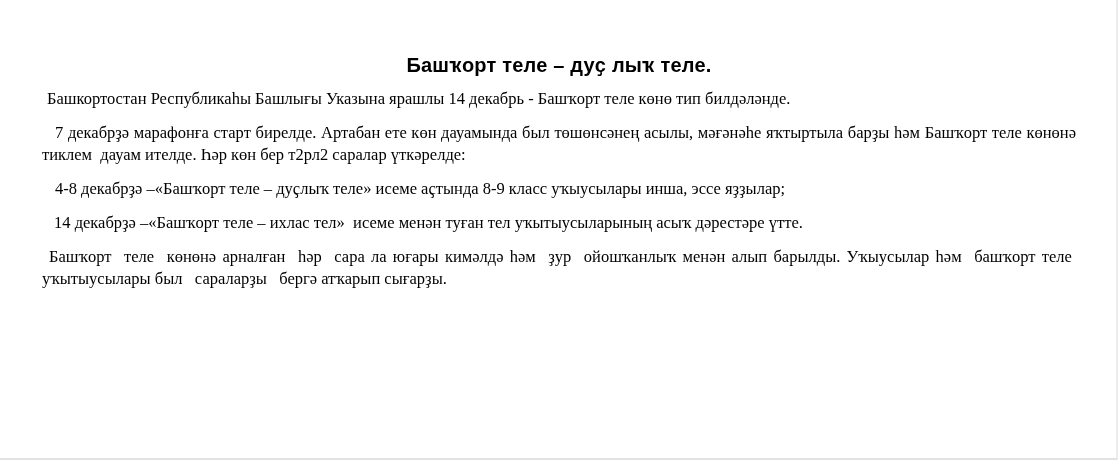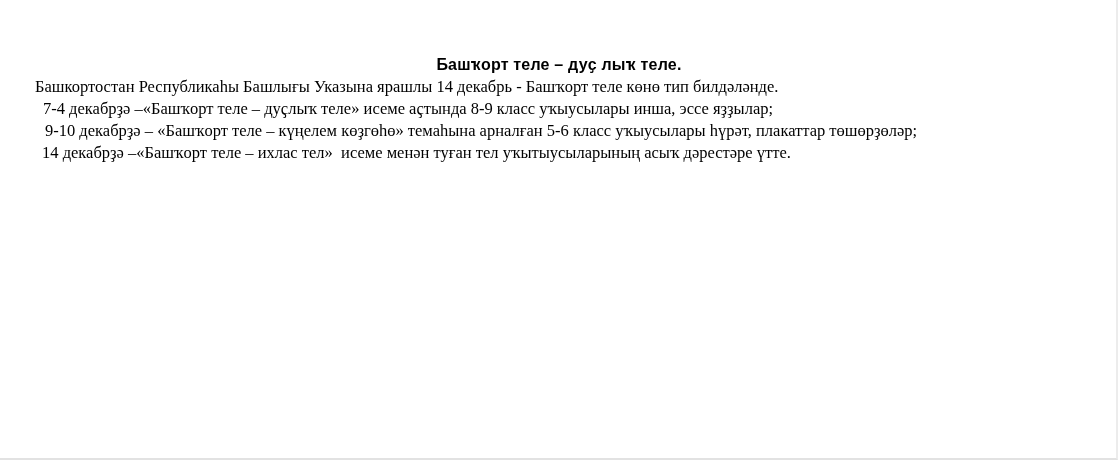--- a/index.html
+++ b/index.html
@@ -17,29 +17,29 @@
     font-family: "Liberation Serif", serif;
     font-size: 16.5px;
     line-height: 22px;
     padding: 54px 28px 0 30px;
     border-right: 2px solid #ececec;
     border-bottom: 2px solid #e2e2e2;
     overflow: hidden;
   }
   .doc-title {
     font-family: "Liberation Sans", sans-serif;
-    font-size: 16px;
+    font-size: 20px;
     font-weight: bold;
     text-align: center;
     margin: 0;
     line-height: 22px;
     letter-spacing: 0.2px;
   }
   p.para {
-    margin: 0;
+    margin: 12px;
     white-space: normal;
   }
   .just { text-align: justify; }
   
   .p0 { margin-left: 32px; text-indent: 5px;  }
   .p1 { margin-left: 34px; text-indent: 13px; }
   .p2 { margin-left: 32px; text-indent: 13px; }
   .p3 { margin-left: 32px; text-indent: 15px; }
   .p4 { margin-left: 32px; text-indent: 10px; }
   .p5 { margin-left: 32px; text-indent: 16px; }
@@ -48,23 +48,24 @@
   .p8 { margin-left: 0;    text-indent: 7px;  }
 </style>
 </head>
 <body>
 
 <div class="page">
   <h1 class="doc-title">Башҡорт теле – дуҫ лыҡ теле.</h1>
 
   <p class="para p0">Башкортостан Республикаһы Башлығы Указына ярашлы 14 декабрь - Башҡорт теле көнө тип билдәләнде.</p>
 
+  <p class="para p1 just">7 декабрҙә марафонға старт бирелде. Артабан ете көн дауамында был төшөнсәнең асылы, мәғәнәһе яҡтыртыла барҙы һәм Башҡорт теле көнөнә тиклем&nbsp; дауам ителде. Һәр көн бер т2рл2 саралар үткәрелде:</p>
 
-  <p class="para p2">7-4 декабрҙә –«Башҡорт теле – дуҫлыҡ теле» исеме аҫтында 8-9 класс уҡыусылары инша, эссе яҙҙылар;</p>
+  <p class="para p2">4-8 декабрҙә –«Башҡорт теле – дуҫлыҡ теле» исеме аҫтында 8-9 класс уҡыусылары инша, эссе яҙҙылар;</p>
 
-  <p class="para p3">9-10 декабрҙә – «Башҡорт теле – күңелем көҙгөһө» темаһына арналған 5-6 класс уҡыусылары һүрәт, плакаттар төшөрҙөләр;</p>
 
 
 
   <p class="para p6">14 декабрҙә –«Башҡорт теле – ихлас тел»&nbsp; исеме менән туған тел уҡытыусыларының асыҡ дәрестәре үтте.</p>
 
 
+  <p class="para p8 just">Башҡорт&nbsp; теле&nbsp; көнөнә арналған&nbsp; һәр&nbsp; сара ла юғары кимәлдә һәм&nbsp; ҙур&nbsp; ойошҡанлыҡ менән алып барылды. Уҡыусылар һәм&nbsp; башҡорт теле&nbsp; уҡытыусылары был&nbsp;&nbsp; сараларҙы&nbsp;&nbsp; бергә атҡарып сығарҙы.</p>
 </div>
 
 </body></html>

